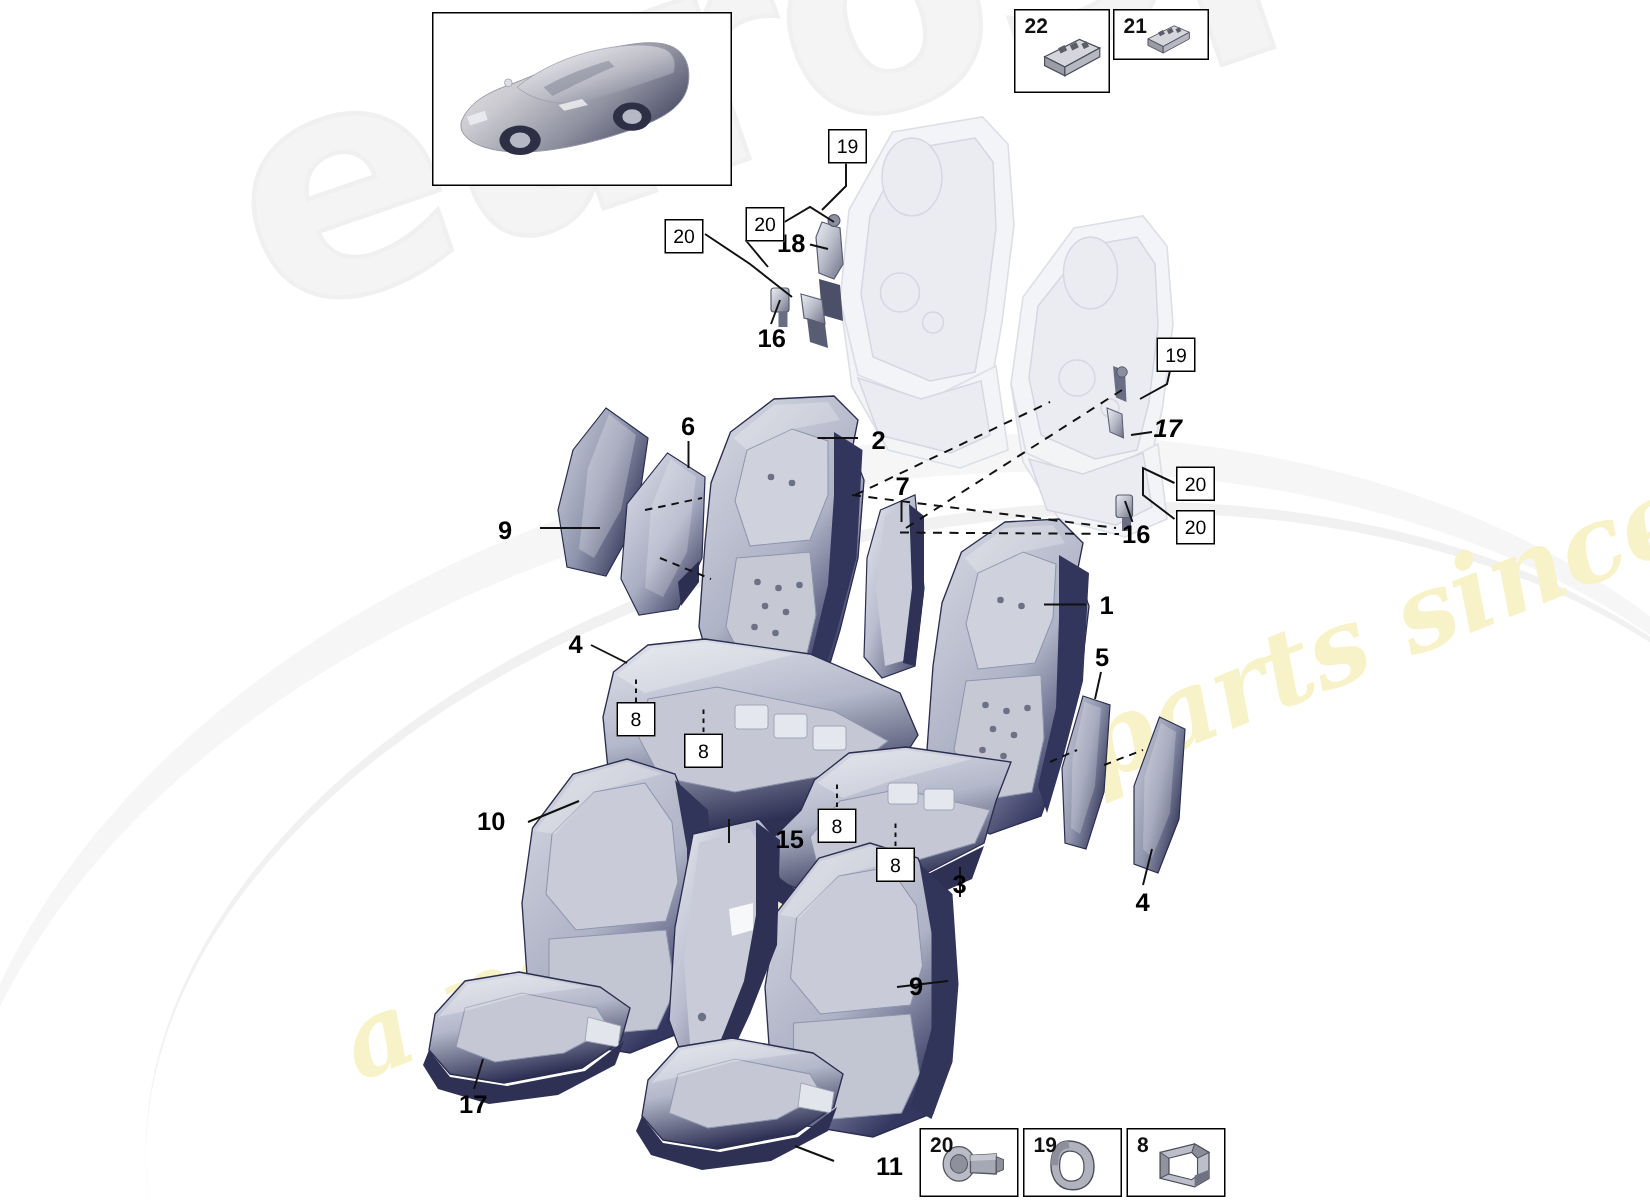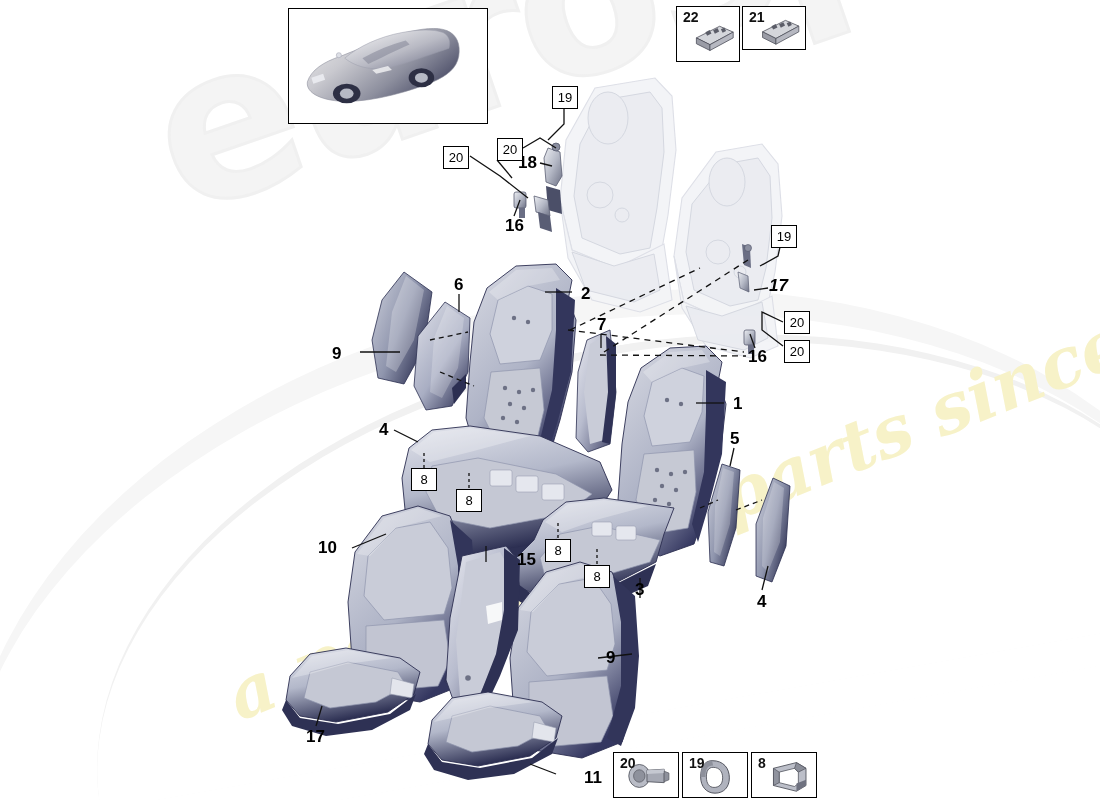--- a/index.html
+++ b/index.html
@@ -365,21 +365,21 @@
       <path fill="#9a9ca6" stroke="#4b4d58" stroke-width="0.8" d="M20 26 L34 33 L34 39 L20 32 Z"></path>
       <path fill="#b6b8c1" stroke="#4b4d58" stroke-width="0.8" d="M34 33 L58 20 L58 26 L34 39 Z"></path>
       <g fill="#5b5d68">
         <rect x="30" y="19" width="5" height="4" transform="rotate(-27 32 21)"></rect>
         <rect x="38" y="17" width="5" height="4" transform="rotate(-27 40 19)"></rect>
         <rect x="46" y="16" width="4" height="4" transform="rotate(-27 48 18)"></rect>
       </g>
     </svg>
   </div>
 
-  <div class="framebox" style="left:742px;top:6px;width:64px;height:44px;">
+  <div class="framebox" style="left:742px;top:6px;width:64px;height:34px;">
     <span class="bx-num">21</span>
     <svg viewBox="0 0 64 44" style="width:100%;height:100%;">
       <path fill="#d4d6db" stroke="#4b4d58" stroke-width="0.8" d="M20 26 L44 14 L58 20 L34 33 Z"></path>
       <path fill="#9a9ca6" stroke="#4b4d58" stroke-width="0.8" d="M20 26 L34 33 L34 39 L20 32 Z"></path>
       <path fill="#b6b8c1" stroke="#4b4d58" stroke-width="0.8" d="M34 33 L58 20 L58 26 L34 39 Z"></path>
       <g fill="#5b5d68">
         <rect x="30" y="19" width="5" height="4" transform="rotate(-27 32 21)"></rect>
         <rect x="38" y="17" width="5" height="4" transform="rotate(-27 40 19)"></rect>
         <rect x="46" y="16" width="4" height="4" transform="rotate(-27 48 18)"></rect>
       </g>

